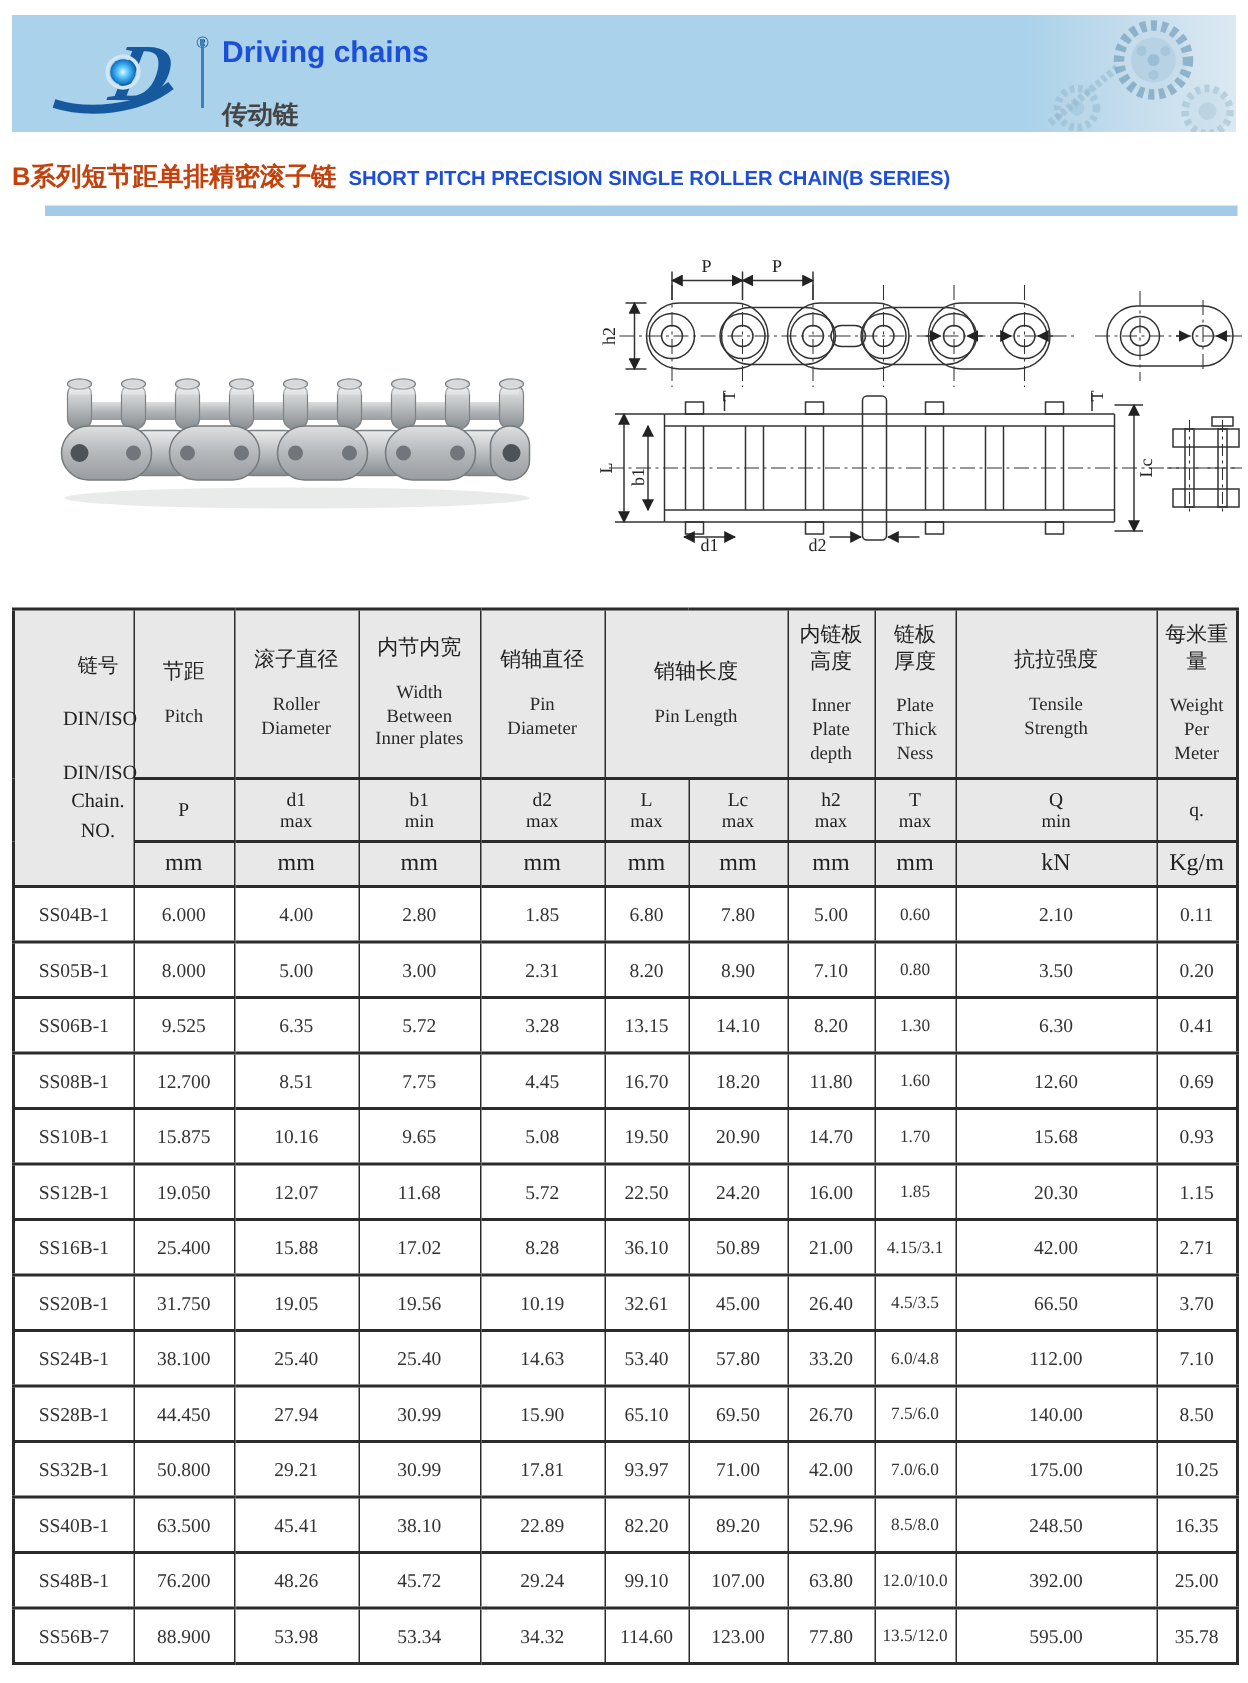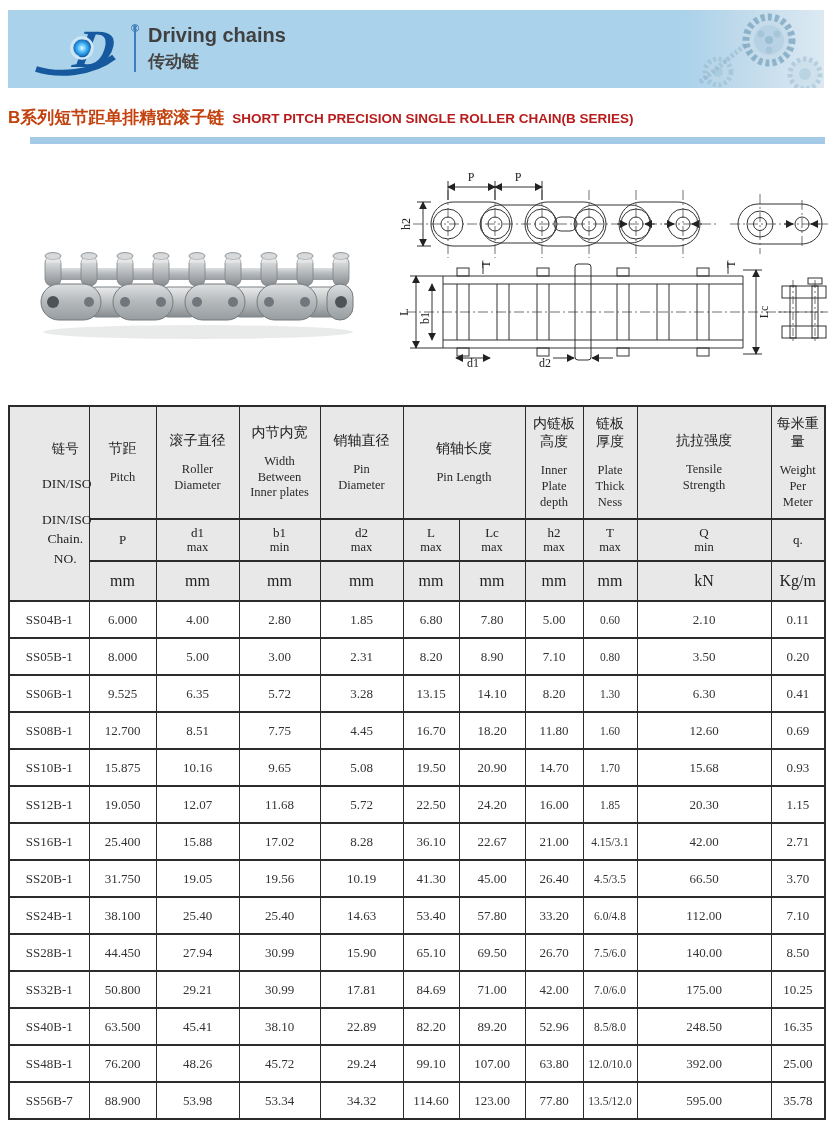--- a/index.html
+++ b/index.html
@@ -3,42 +3,42 @@
 <meta charset="utf-8">
 <style>
   html,body{margin:0;padding:0;background:#fff;}
   .page{position:relative;width:832px;height:1122px;background:#fff;overflow:hidden;
         font-family:"Liberation Sans",sans-serif;}
   
   .banner{position:absolute;left:8px;top:10px;width:816px;height:78px;background:#aad2ea;}
   .logo{position:absolute;left:22px;top:6px;width:120px;height:66px;}
   .brand-divider{position:absolute;left:126px;top:16px;width:2px;height:46px;background:#3d7fb9;}
   .brand-text{position:absolute;left:140px;top:13px;line-height:1.25;}
-  .brand-en{font-size:20px;font-weight:bold;color:#404040;}
-  .brand-zh{font-size:17px;font-weight:bold;color:#454545;margin-top:3px;}
+  .brand-en{font-size:20px;font-weight:bold;color:#1d4ed8;}
+  .brand-zh{font-size:17px;font-weight:bold;color:#454545;margin-top:18px;}
   .gears{position:absolute;right:0;top:0;width:140px;height:78px;}
   
   .title-row{position:absolute;left:8px;top:106px;width:816px;white-space:nowrap;}
   .title-zh{font-size:17px;font-weight:bold;color:#c2410c;}
-  .title-en{font-size:13.5px;font-weight:bold;color:#b91c1c;margin-left:8px;}
+  .title-en{font-size:13.5px;font-weight:bold;color:#1d4ed8;margin-left:8px;}
   .title-bar{position:absolute;left:30px;top:137px;width:795px;height:7px;background:#a3cbe8;}
   
   .chain-photo{position:absolute;left:28px;top:228px;width:340px;height:120px;}
   .diag-top{position:absolute;left:398px;top:166px;width:430px;height:102px;}
   .diag-bottom{position:absolute;left:398px;top:256px;width:430px;height:112px;}
   .diag-text{font-family:"Liberation Serif",serif;font-size:12px;fill:#222;}
   
   table.spec{position:absolute;left:8px;top:405px;width:816px;border-collapse:collapse;
              table-layout:fixed;font-family:"Liberation Serif",serif;}
   table.spec th,table.spec td{border:1px solid #2b2b2b;border-top-width:2px;border-bottom-width:2px;
              padding:0;text-align:center;vertical-align:middle;}
   table.spec{border:2px solid #2b2b2b;}
   th{background:#e8e8e8;font-weight:normal;color:#222;}
   td{background:#fff;font-size:13px;color:#333;}
-  tr.h1{height:113px;} tr.h2r{height:42px;} tr.h3r{height:40px;}
+  tr.h1{height:113px;} tr.h2r{height:42px;} tr.h3r{height:30px;}
   tbody tr{height:37px;}
   .zh{font-size:14px;color:#222;line-height:1.3;}
   .en{font-size:12.5px;color:#2a2a2a;line-height:1.25;margin-top:12px;}
   .hcell{display:flex;flex-direction:column;justify-content:center;align-items:center;height:100%;}
   .sym{font-size:13px;line-height:1.2;}
   .qual{font-size:12.5px;line-height:1.2;}
   .chain-head span{display:block;font-size:13.5px;line-height:1.45;padding-left:32px;}
   .chain-head .gap{margin-bottom:16px;}
   td:nth-child(9){font-size:11.5px;margin-top:21px;}
 </style>
@@ -505,33 +505,33 @@
       <td>20.30</td>
       <td>1.15</td>
     </tr>
         <tr>
       <td>SS16B-1</td>
       <td>25.400</td>
       <td>15.88</td>
       <td>17.02</td>
       <td>8.28</td>
       <td>36.10</td>
-      <td>22.67</td>
+      <td>50.89</td>
       <td>21.00</td>
       <td>4.15/3.1</td>
       <td>42.00</td>
       <td>2.71</td>
     </tr>
         <tr>
       <td>SS20B-1</td>
       <td>31.750</td>
       <td>19.05</td>
       <td>19.56</td>
       <td>10.19</td>
-      <td>41.30</td>
+      <td>32.61</td>
       <td>45.00</td>
       <td>26.40</td>
       <td>4.5/3.5</td>
       <td>66.50</td>
       <td>3.70</td>
     </tr>
         <tr>
       <td>SS24B-1</td>
       <td>38.100</td>
       <td>25.40</td>
@@ -556,21 +556,21 @@
       <td>7.5/6.0</td>
       <td>140.00</td>
       <td>8.50</td>
     </tr>
         <tr>
       <td>SS32B-1</td>
       <td>50.800</td>
       <td>29.21</td>
       <td>30.99</td>
       <td>17.81</td>
-      <td>84.69</td>
+      <td>93.97</td>
       <td>71.00</td>
       <td>42.00</td>
       <td>7.0/6.0</td>
       <td>175.00</td>
       <td>10.25</td>
     </tr>
         <tr>
       <td>SS40B-1</td>
       <td>63.500</td>
       <td>45.41</td>

